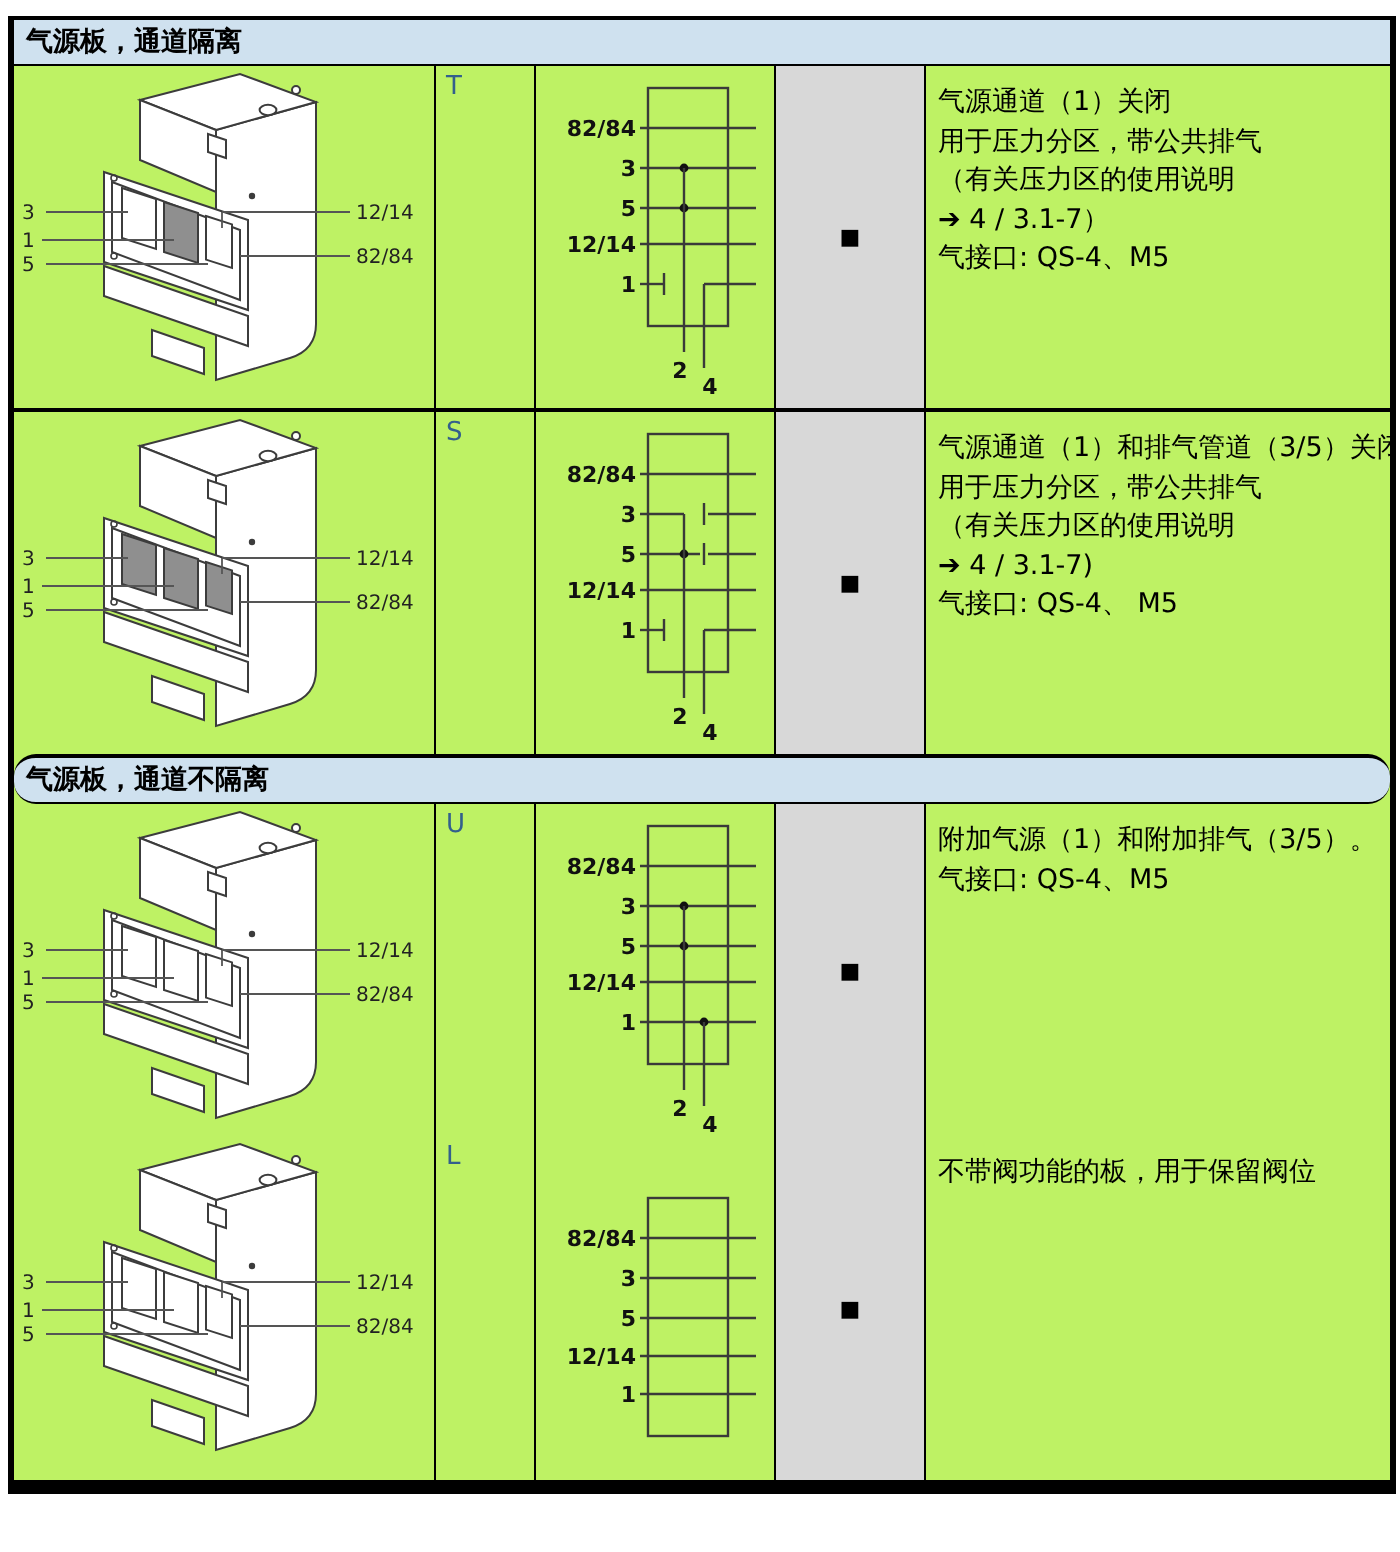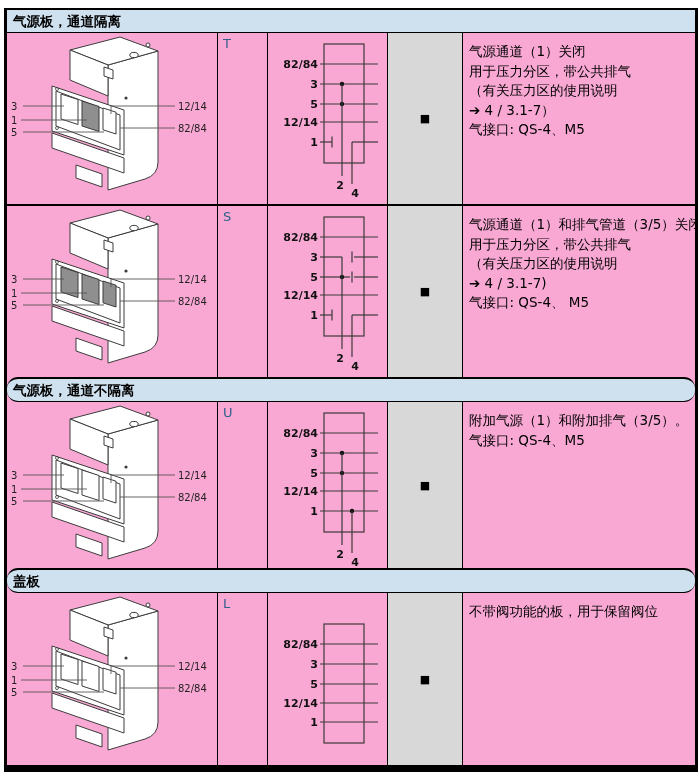--- a/index.html
+++ b/index.html
@@ -1,19 +1,19 @@
 <!DOCTYPE html>
 <html><head>
 <meta charset="utf-8">
 <style>
   html,body{margin:0;padding:0;background:#fff;font-family:"DejaVu Sans","Liberation Sans",sans-serif;}
   #table-frame{
     position:absolute; left:4px; top:8px; width:688px;
     border:2px solid #000; border-left-width:3px; border-right-width:3px; border-bottom-width:7px;
-    background:#f9a8d4;
+    background:#bef264;
   }
   .section-header{
     height:22px; line-height:22px; background:#cfe1ef;
     font-size:13.5px; font-weight:bold; color:#000;
     padding-left:6px; border-bottom:1px solid #000;
   }
   .section-header.sep-top{border-top:2px solid #000;border-radius:11px;}
   .row{display:flex; align-items:stretch;}
   .row.sep-bottom{border-bottom:2px solid #000;}
   .cell{position:relative; border-right:1px solid #000; overflow:hidden;}
@@ -253,21 +253,20 @@
     </div>
     <div class="cell c-mark">
       <span class="sq">■</span>
     </div>
     <div class="cell c-desc">
       <div class="dline">附加气源（1）和附加排气（3/5）。</div>
       <div class="dline">气接口: QS-4、M5</div>
     </div>
   </div>
 
-  <div class="section-header sep-top">盖板</div>
 
   <div class="row" style="height:172px">
     <div class="cell c-plate">
       <div class="plate-box">
           <svg viewBox="0 0 207 166" width="207" height="166">
             <path d="M100,31 L150,17 L150,128 Q150,141 137,145 L100,156 Z" fill="#fff" stroke="#3c3c3c" stroke-width="1"></path>
             <path d="M62,16 L112,3 L150,17 L100,31 Z" fill="#fff" stroke="#3c3c3c" stroke-width="1"></path>
             <path d="M62,16 L100,31 L100,62 L62,46 Z" fill="#fff" stroke="#3c3c3c" stroke-width="1"></path>
             <ellipse cx="126" cy="21" rx="4.2" ry="2.6" fill="#fff" stroke="#3c3c3c" stroke-width="1"></ellipse>
             <circle cx="140" cy="11" r="2" fill="#fff" stroke="#3c3c3c" stroke-width="1"></circle>

